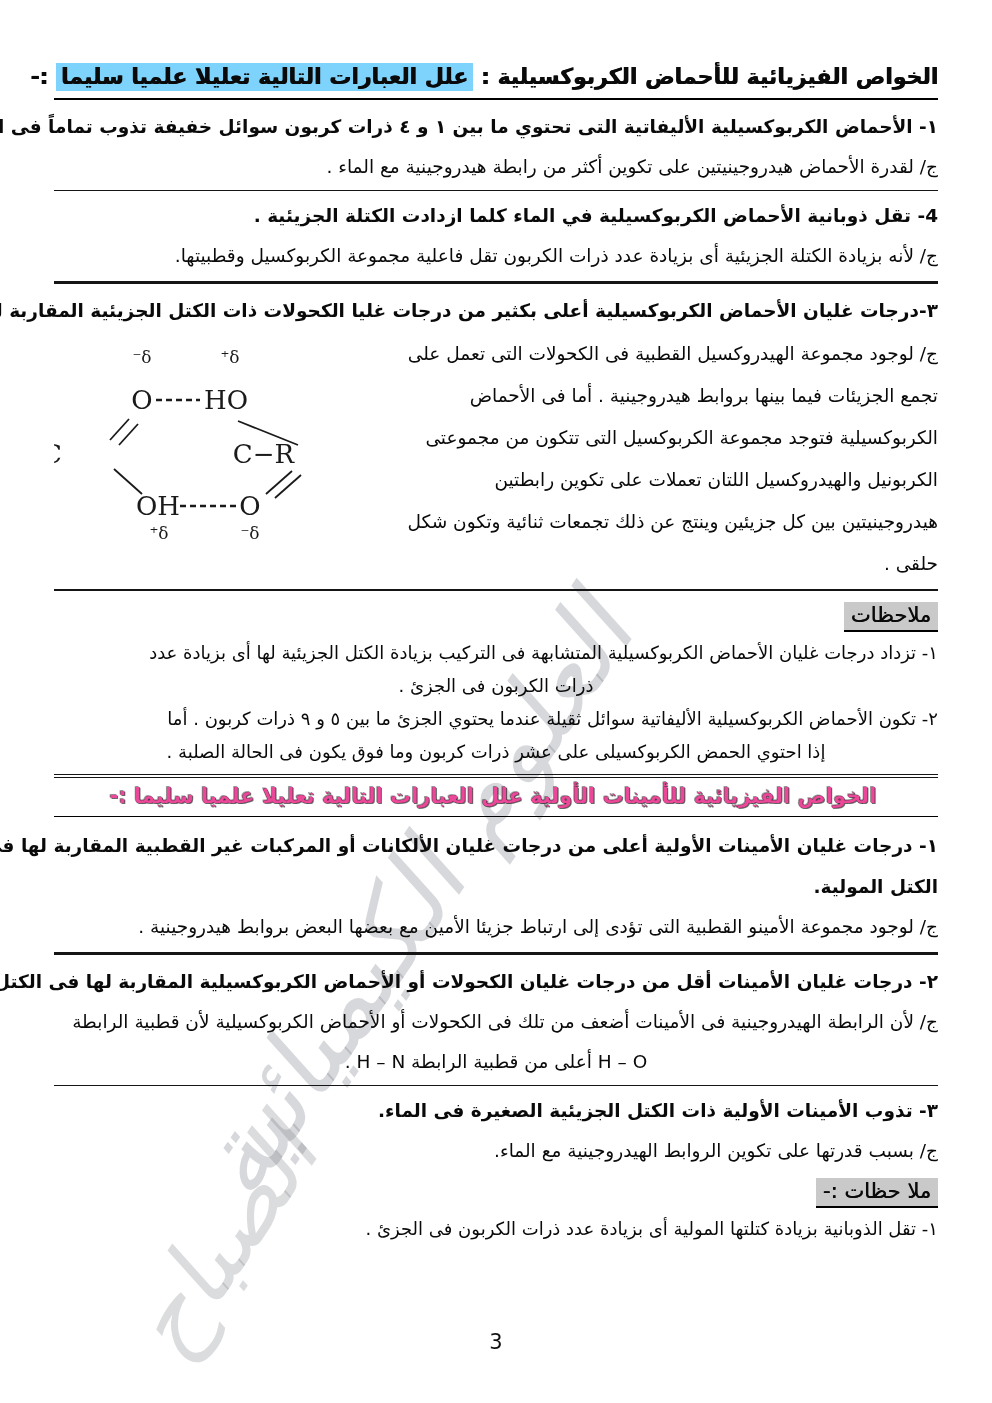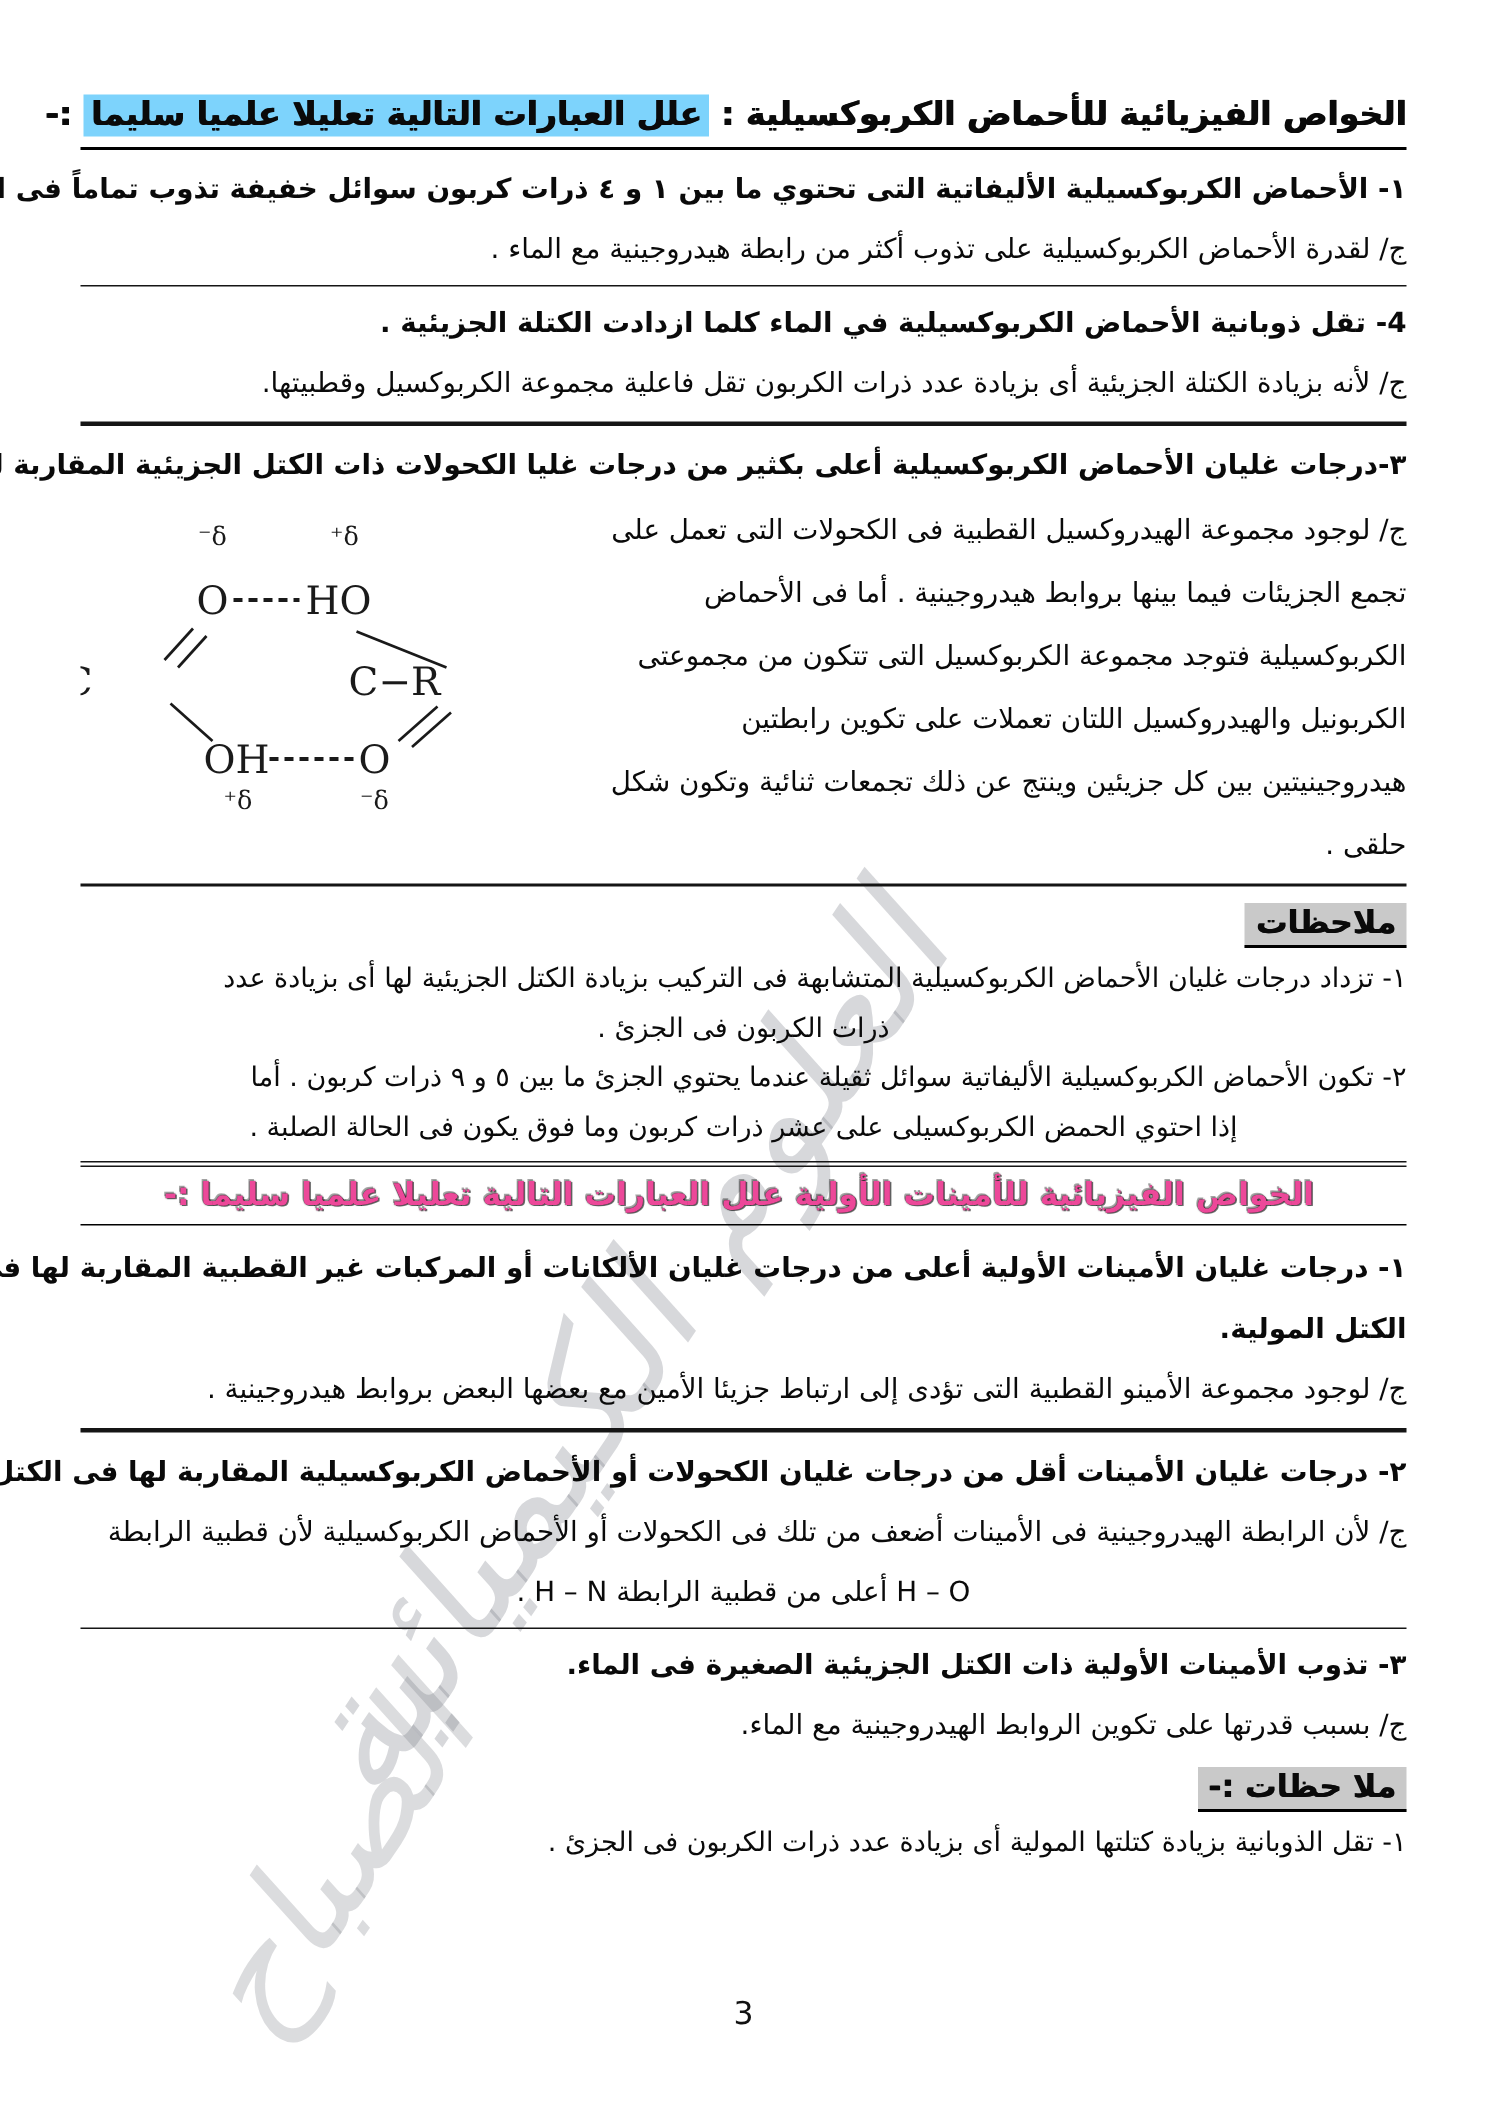--- a/index.html
+++ b/index.html
@@ -27,21 +27,21 @@
   .a{font-size:18.5px;line-height:40px;}
   .nowrap{white-space:nowrap;}
   .center{text-align:center;white-space:nowrap;}
   .sep1{border:none;border-top:1.5px solid #151515;margin:3px 0 4px 0;}
   .sep2{border:none;border-top:3px solid #151515;margin:5px 0 6px 0;}
   .sepd{border:none;border-top:4px double #151515;margin:6px 0 4px 0;}
   .row3{display:flex;align-items:flex-start;margin:2px 0 4px 0;}
   .row3 .txt{flex:1;font-size:18.5px;line-height:42px;padding-left:10px;}
   .dimer{width:330px;flex:0 0 330px;margin-top:6px;}
   .noteLabel{
-    display:inline-block;background:#c9c9c9;font-weight:700;font-size:21px;
+    display:inline-block;background:#c9c9c9;font-weight:400;font-size:21px;
     border-bottom:2px solid #000;padding:1px 7px 3px 7px;margin:7px 0 4px 0;
     text-shadow:.5px 0 currentColor;
   }
   .note{font-size:18px;line-height:33px;}
   .pageNum{
     position:absolute;left:0;right:0;top:1330px;text-align:center;
     font-size:21px;color:#111;z-index:2;direction:ltr;
   }
   
   .wm{position:absolute;z-index:1;white-space:nowrap;transform-origin:0 0;
@@ -61,21 +61,21 @@
 
   <div class="content">
 
     <div class="h1">
       <span>الخواص الفيزيائية للأحماض الكربوكسيلية :</span>
       <span class="hl">علل العبارات التالية تعليلا علميا سليما</span>
       <span>:-</span>
     </div>
 
     <div class="q">١- الأحماض الكربوكسيلية الأليفاتية التى تحتوي ما بين ١ و ٤ ذرات كربون سوائل خفيفة تذوب تماماً فى الماء.</div>
-    <div class="a">ج/ لقدرة الأحماض الكربوكسيلية على تذوب أكثر من رابطة هيدروجينية مع الماء .</div>
+    <div class="a">ج/ لقدرة الأحماض هيدروجينيتين على تكوين أكثر من رابطة هيدروجينية مع الماء .</div>
     <hr class="sep1">
 
     <div class="q">4- تقل ذوبانية الأحماض الكربوكسيلية في الماء كلما ازدادت الكتلة الجزيئية .</div>
     <div class="a">ج/ لأنه بزيادة الكتلة الجزيئية أى بزيادة عدد ذرات الكربون تقل فاعلية مجموعة الكربوكسيل وقطبيتها.</div>
     <hr class="sep2">
 
     <div class="q">٣-درجات غليان الأحماض الكربوكسيلية أعلى بكثير من درجات غليا الكحولات ذات الكتل الجزيئية المقاربة لها .</div>
 
     <div class="row3">
       <div class="txt">ج/ لوجود مجموعة الهيدروكسيل القطبية فى الكحولات التى تعمل على تجمع الجزيئات فيما بينها بروابط هيدروجينية . أما فى الأحماض الكربوكسيلية فتوجد مجموعة الكربوكسيل التى تتكون من مجموعتى الكربونيل والهيدروكسيل اللتان تعملات على تكوين رابطتين هيدروجينيتين بين كل جزيئين وينتج عن ذلك تجمعات ثنائية وتكون شكل حلقى .</div>

